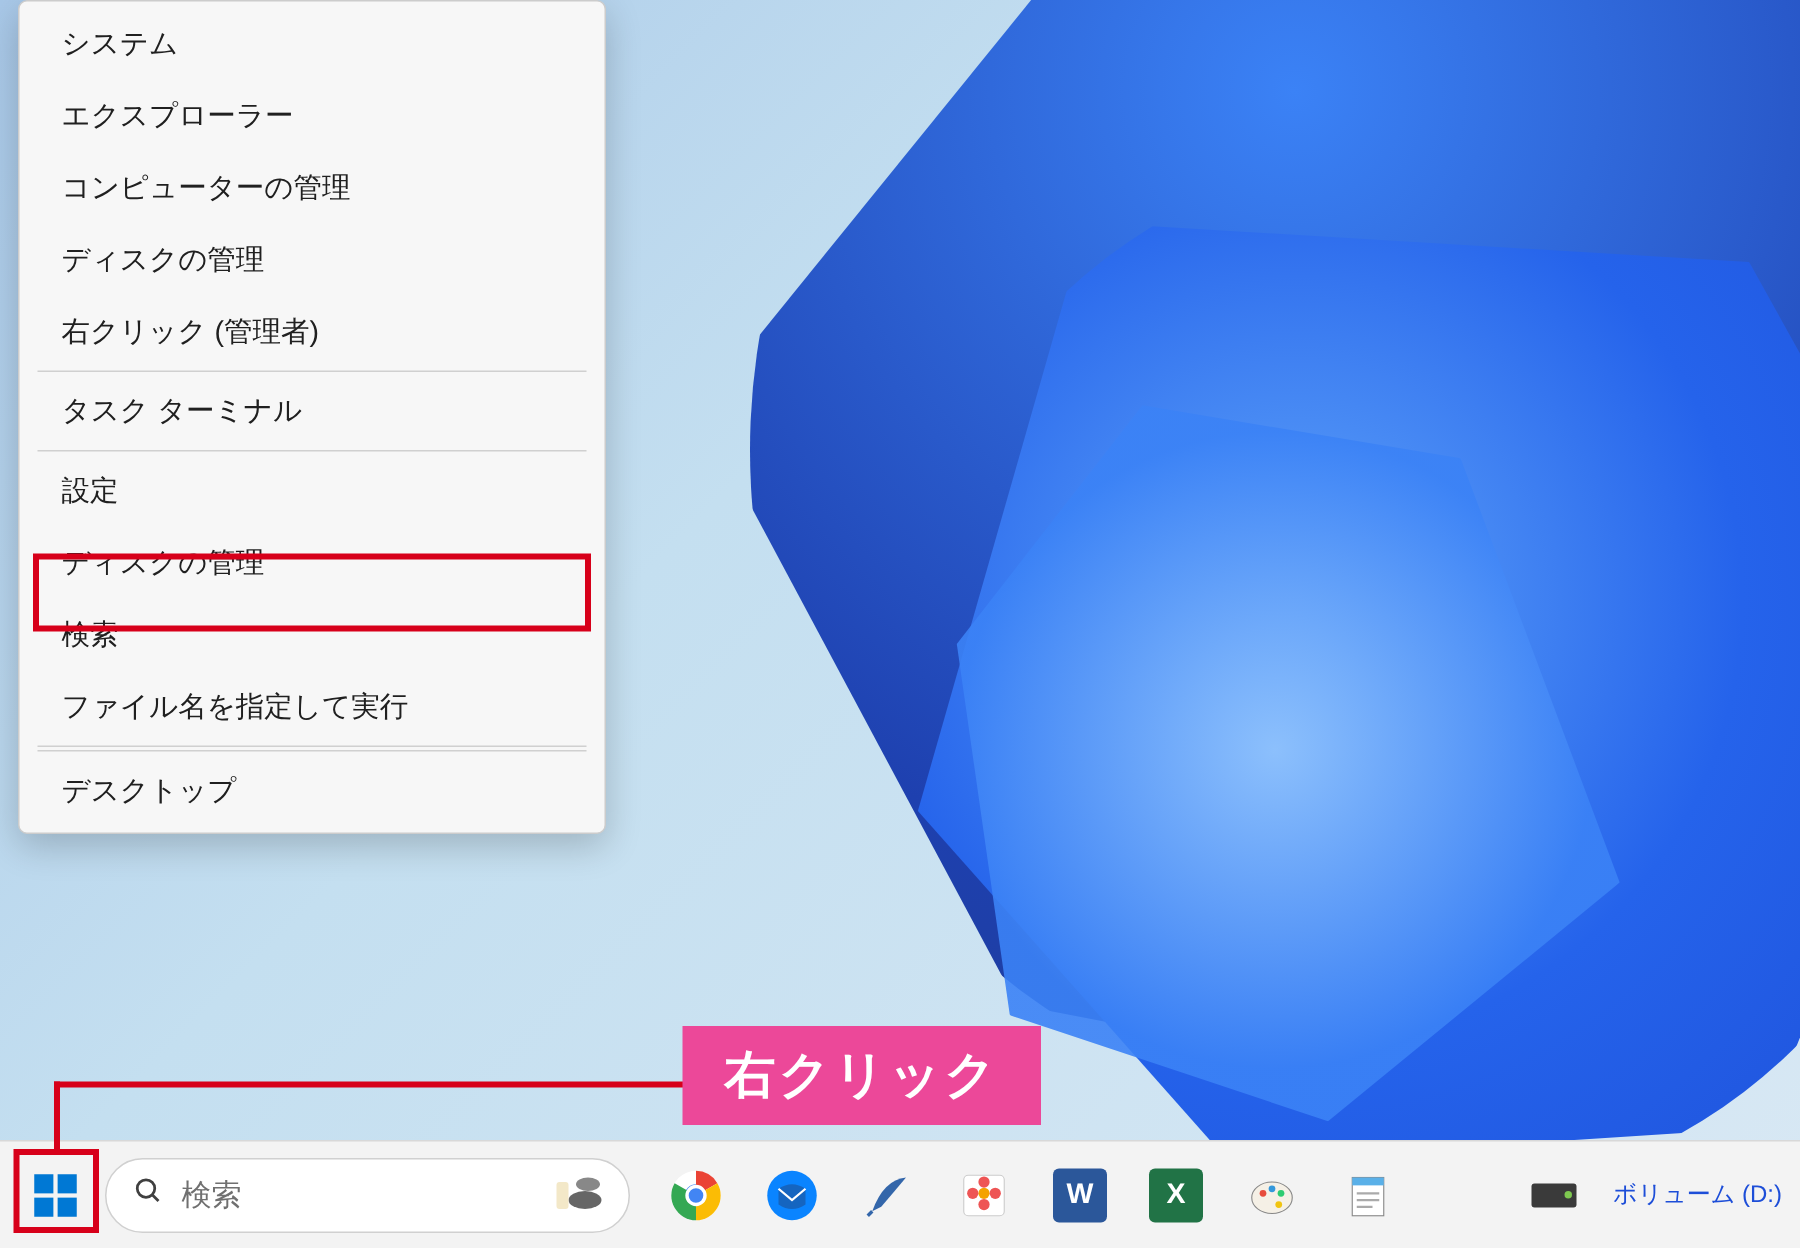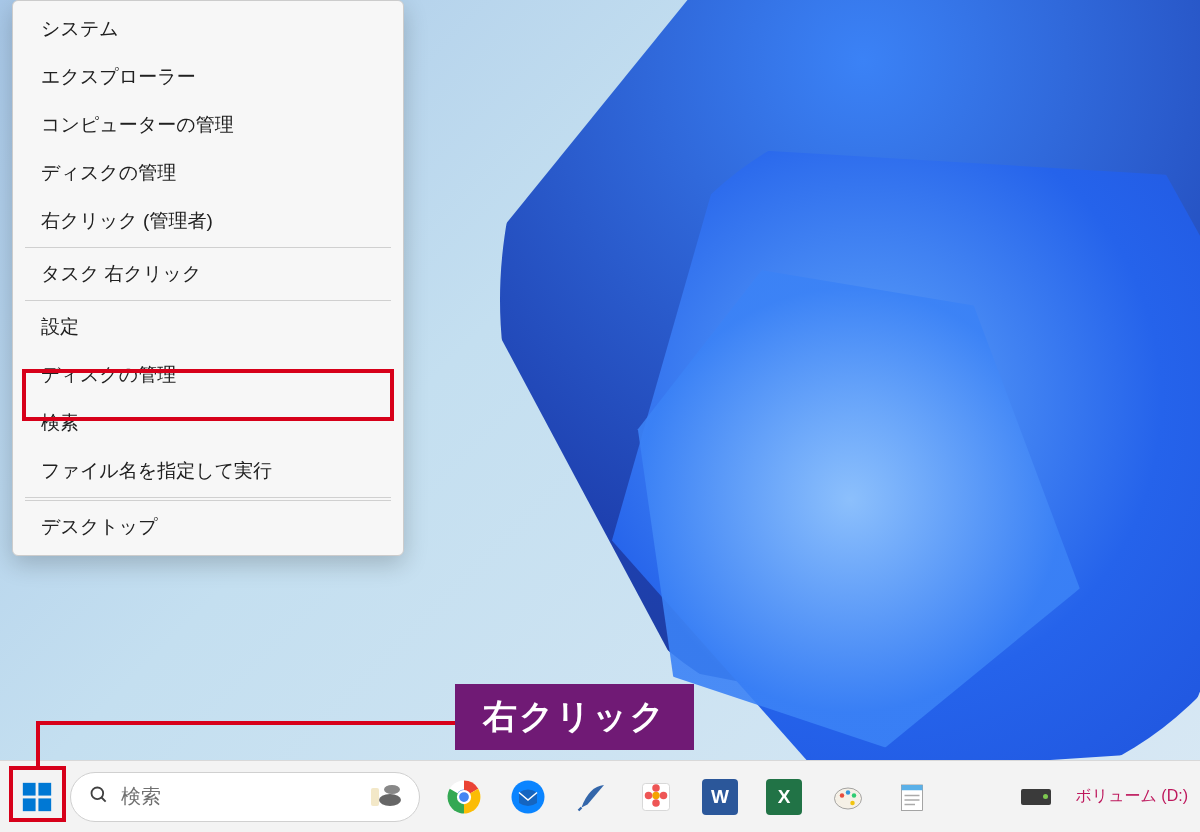--- a/index.html
+++ b/index.html
@@ -103,21 +103,21 @@
       width: 420px;
       background: #d7001a;
       z-index: 14;
       pointer-events: none;
     }
 
     .callout {
       position: absolute;
       left: 455px;
       bottom: 82px;
-      background: #701a75;
+      background: #ec4899;
       color: #fff;
       font-size: 34px;
       font-weight: bold;
       padding: 10px 28px;
       z-index: 16;
       letter-spacing: 2px;
     }
 
     .taskbar {
       position: absolute;
@@ -179,21 +179,21 @@
       border-radius: 6px;
     }
     .task-icon svg, .task-icon .icon-box { width: 36px; height: 36px; }
 
     .tray {
       margin-left: auto;
       display: flex;
       align-items: center;
       gap: 24px;
       font-size: 16px;
-      color: #be185d;
+      color: #1d4ed8;
     }
     .drive-icon { width: 30px; height: 16px; background: #3a3a3a; border-radius: 2px; position: relative; }
     .drive-icon::after { content:""; position:absolute; right:3px; top:5px; width:5px; height:5px; background:#7ec850; border-radius:50%; }
   </style>
 </head>
 <body>
 
 <div class="desktop-bg">
   <div class="ribbon ribbon1"></div>
   <div class="ribbon ribbon2"></div>
@@ -211,21 +211,21 @@
       <span>コンピューターの管理</span>
     </div>
     <div class="menu-item">
       <span>ディスクの管理</span>
     </div>
     <div class="menu-item">
       <span>右クリック (管理者)</span>
     </div>
     <div class="menu-separator"></div>
     <div class="menu-item">
-      <span>タスク 右クリック</span>
+      <span>タスク ターミナル</span>
     </div>
     <div class="menu-separator"></div>
     <div class="menu-item">
       <span>設定</span>
     </div>
     <div class="menu-item">
       <span>ディスクの管理</span>
     </div>
     <div class="menu-item">
       <span>検索</span>

